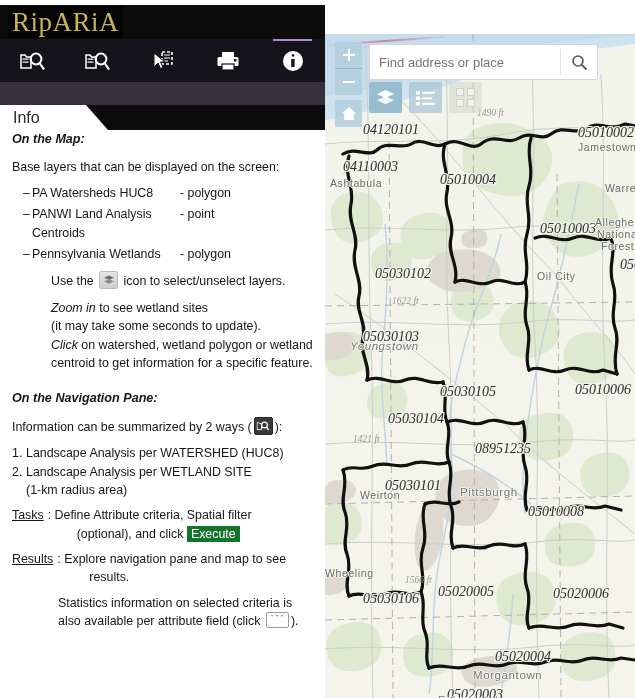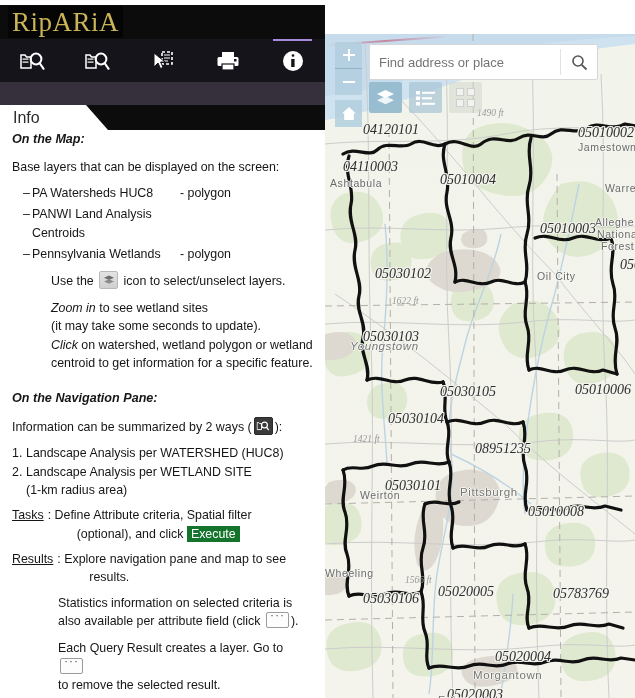--- a/index.html
+++ b/index.html
@@ -292,21 +292,21 @@
         <div class="maplabel" style="left: 50px; top: 232px;">05030102</div>
         <div class="maplabel" style="left: 38px; top: 295px;">05030103</div>
         <div class="maplabel" style="left: 115px; top: 350px;">05030105</div>
         <div class="maplabel" style="left: 63px; top: 377px;">05030104</div>
         <div class="maplabel" style="left: 250px; top: 348px;">05010006</div>
         <div class="maplabel" style="left: 150px; top: 407px;">08951235</div>
         <div class="maplabel" style="left: 60px; top: 444px;">05030101</div>
         <div class="maplabel" style="left: 203px; top: 470px;">05010008</div>
         <div class="maplabel" style="left: 38px; top: 557px;">05030106</div>
         <div class="maplabel" style="left: 113px; top: 550px;">05020005</div>
-        <div class="maplabel" style="left: 228px; top: 552px;">05783769</div>
+        <div class="maplabel" style="left: 228px; top: 552px;">05020006</div>
         <div class="maplabel" style="left: 122px; top: 653px;">05020003</div>
         <div class="maplabel" style="left: 170px; top: 615px;">05020004</div>
       </div>
     <div id="city-labels">
         <div class="citylabel" style="left: 253px; top: 67px; margin-top: 40px;">Jamestown</div>
         <div class="citylabel" style="left: 5px; top: 143px;">Ashtabula</div>
         <div class="citylabel" style="left: 280px; top: 148px;">Warren</div>
         <div class="citylabel" style="left: 270px; top: 182px;">Allegheny</div>
         <div class="citylabel" style="left: 272px; top: 194px;">National</div>
         <div class="citylabel" style="left: 276px; top: 206px;">Forest</div>
@@ -447,20 +447,21 @@
 
       <ul class="layer-list">
         <li>
           <span class="dash">–</span>
           <span class="nm">PA Watersheds HUC8</span>
           <span class="gt">- polygon</span>
         </li>
         <li>
           <span class="dash">–</span>
           <span class="nm">PANWI Land Analysis Centroids</span>
+          <span class="gt">- point</span>
         </li>
         <li>
           <span class="dash">–</span>
           <span class="nm">Pennsylvania Wetlands</span>
           <span class="gt">- polygon</span>
         </li>
       </ul>
 
       <div class="para indent">
         <span>Use the</span>
@@ -530,23 +531,16 @@
       </div>
 
       <div class="hang2" style="margin-bottom:9px;">
         <div>Statistics information on selected criteria is</div>
         <div>
           <span>also available per attribute field (click</span>
           <span class="chip dots"></span><span>).</span>
         </div>
       </div>
 
-      <div class="hang2">
-        <div>
-          <span>Each Query Result creates a layer. Go to</span>
-          <span class="chip dots"></span>
-        </div>
-        <div>to remove the selected result.</div>
-      </div>
 
     </div>
   </div>
 </div>
 
 </body></html>

